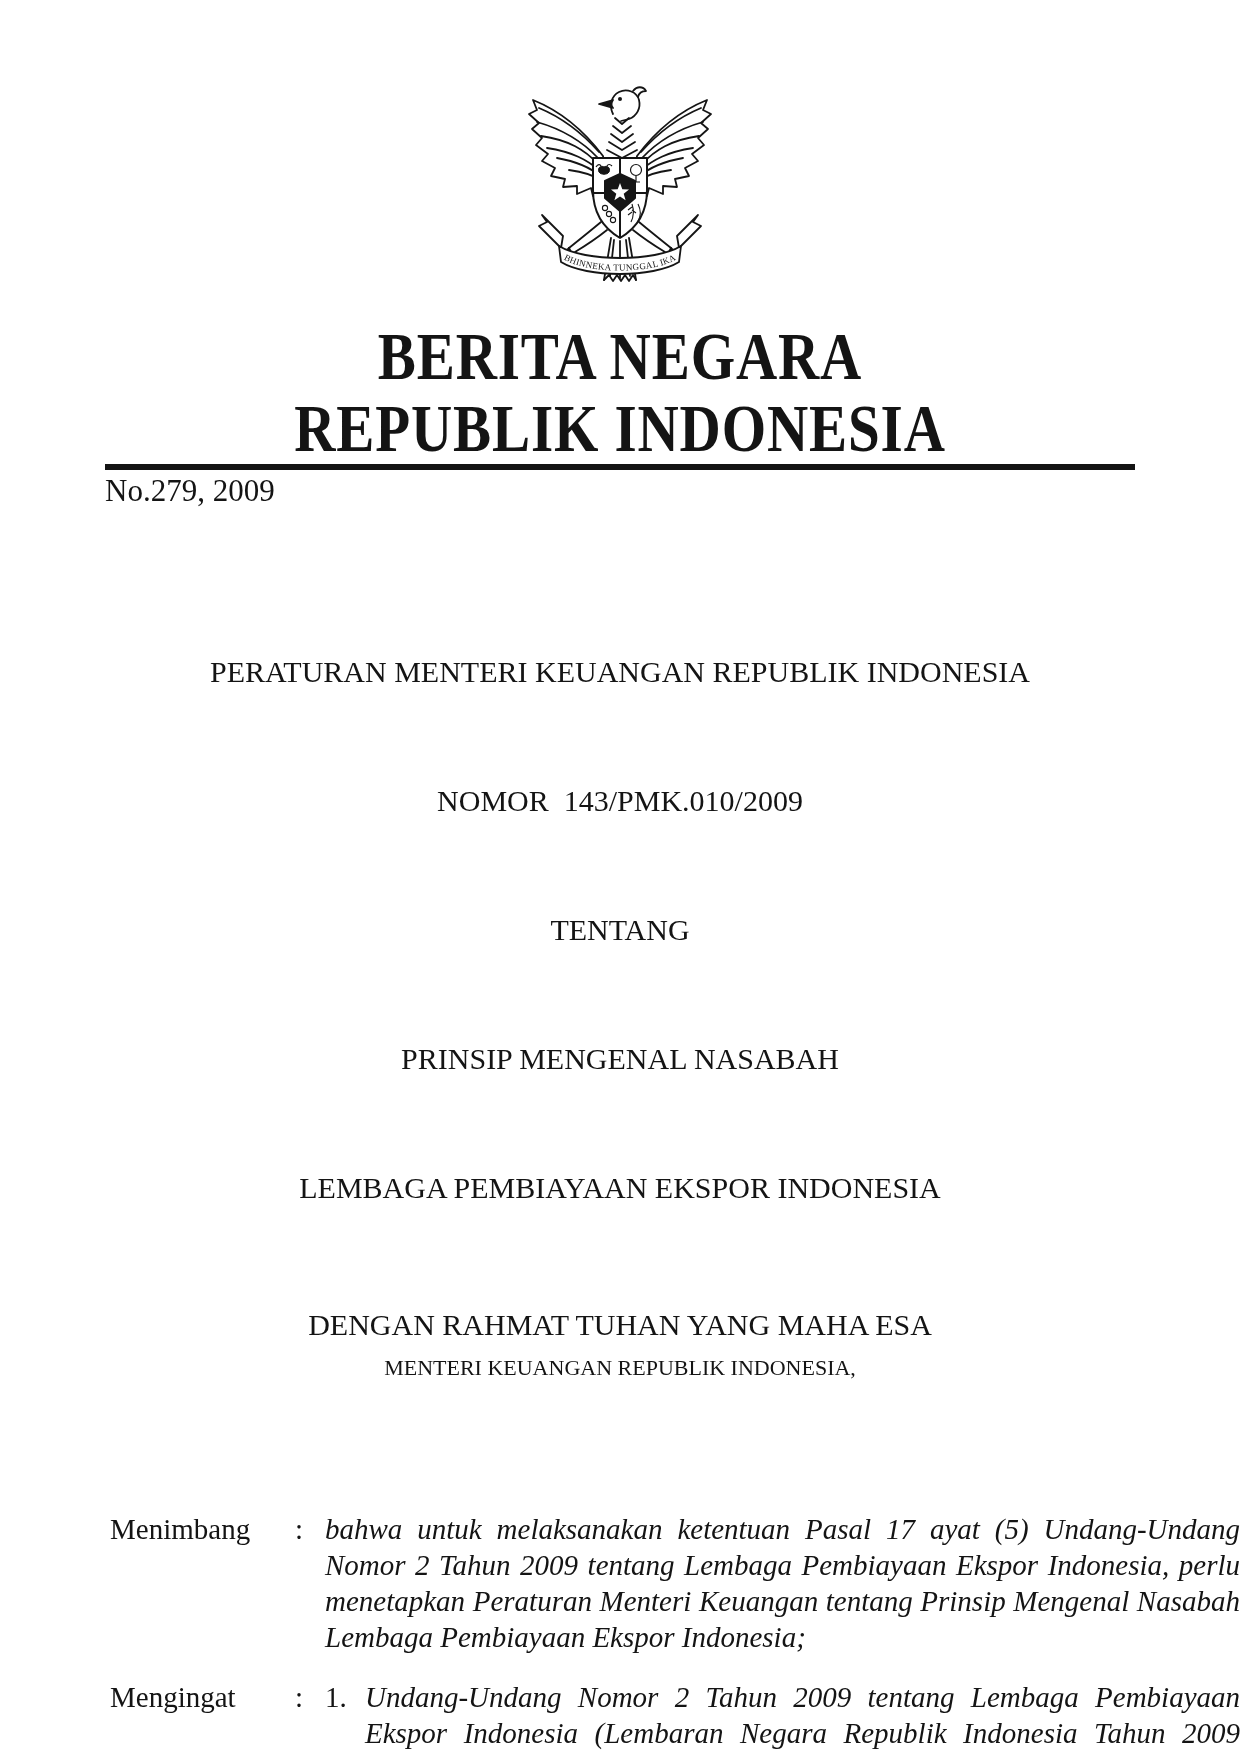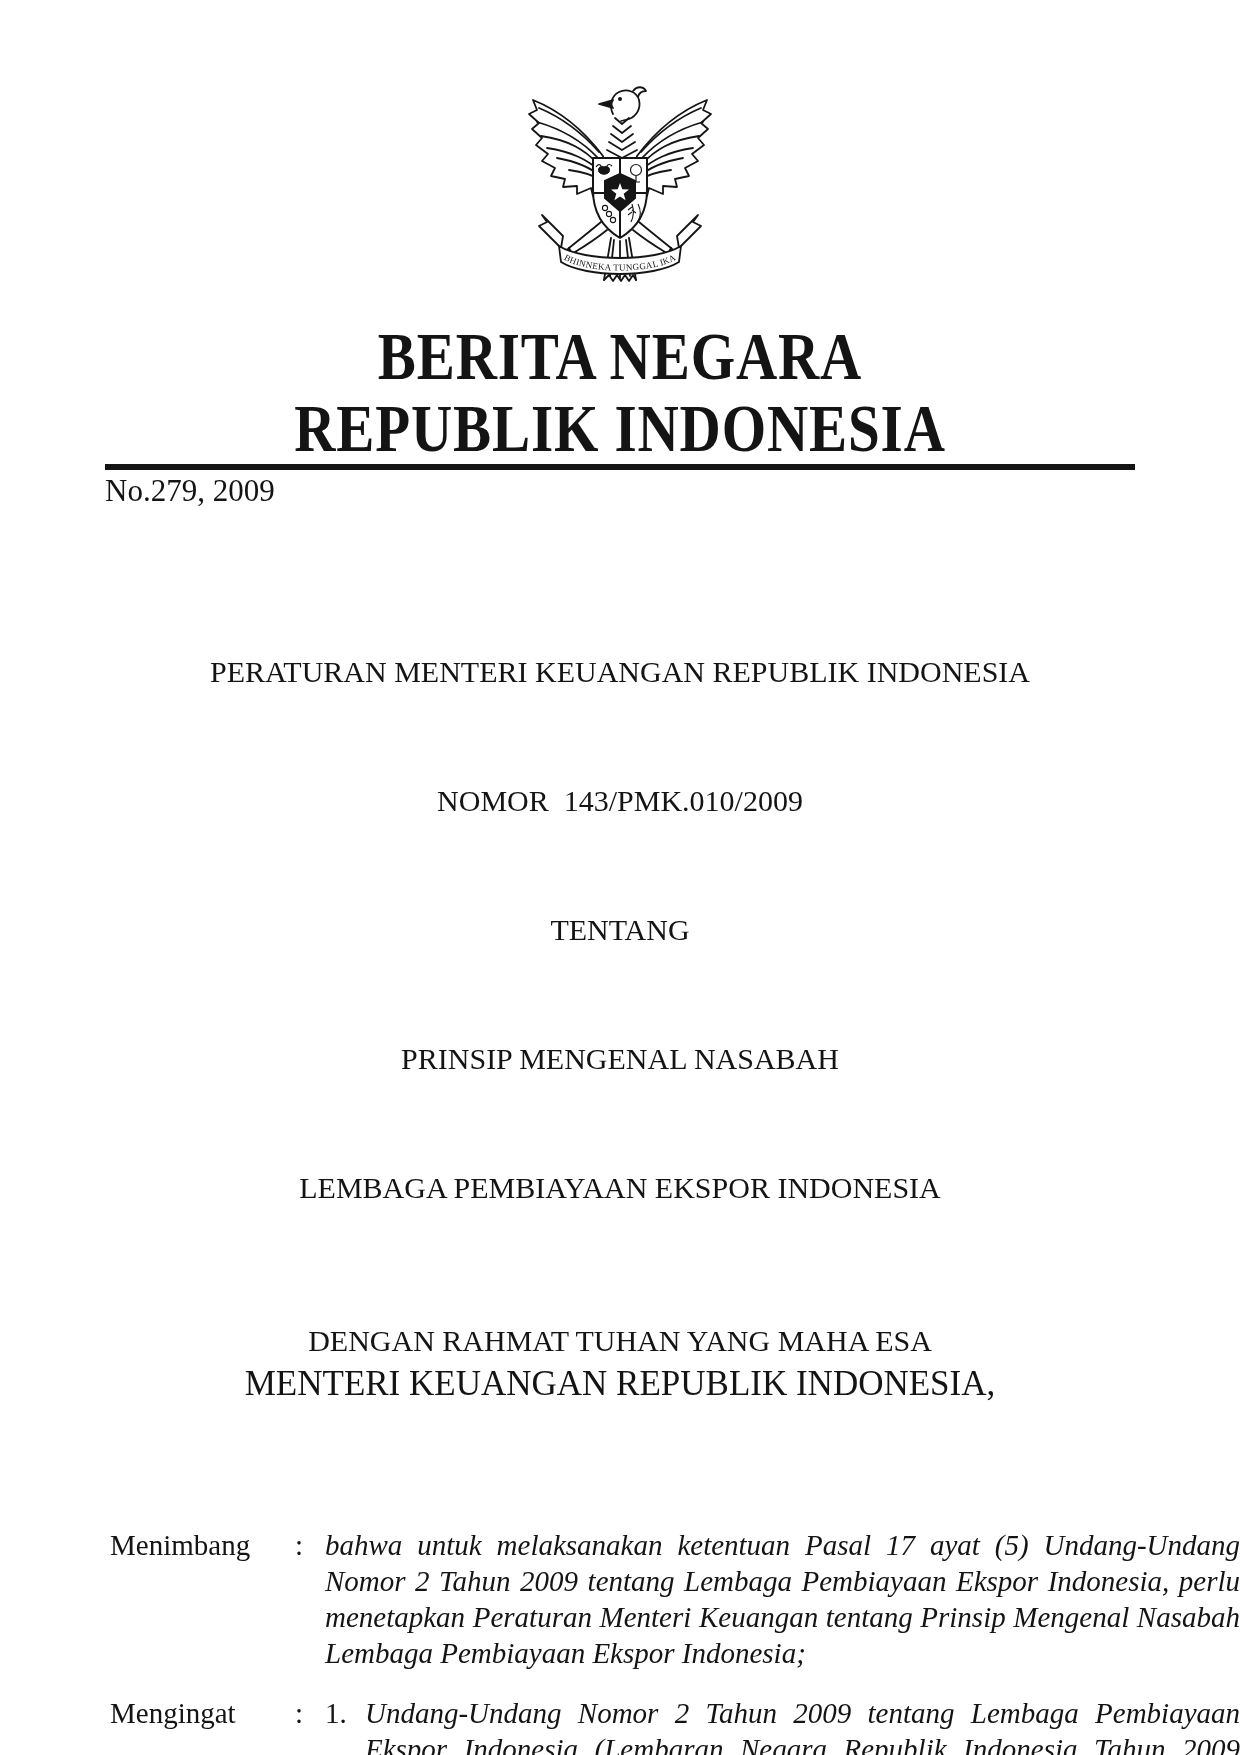--- a/index.html
+++ b/index.html
@@ -25,22 +25,22 @@
   .rule { margin:0 105px; height:6px; background:#141414; }
   .gazette-no { margin:4px 105px 0; font-size:31px; line-height:34px; }
   .heading {
     margin-top:56px;
     text-align:center;
     font-size:30px;
     line-height:43px;
     white-space:pre-wrap;
   }
   .heading .hline { display:block; }
-  .invocation { margin-top:24px; text-align:center; font-size:30px; line-height:43px; }
-  .authority { text-align:center; font-size:35px; line-height:43px; }
+  .invocation { margin-top:8px; text-align:center; font-size:30px; line-height:43px; }
+  .authority { text-align:center; font-size:22px; line-height:43px; }
   .body-row {
     display:grid;
     grid-template-columns:185px 30px 1fr;
     margin-left:110px; 
     font-size:29px; line-height:36px;
   }
   .body-row .content { text-align:justify;font-style:italic; }
   .row-menimbang { margin-top:122px; }
   .row-mengingat { margin-top:24px; }
   .numbered { display:grid; grid-template-columns:40px 1fr; }

